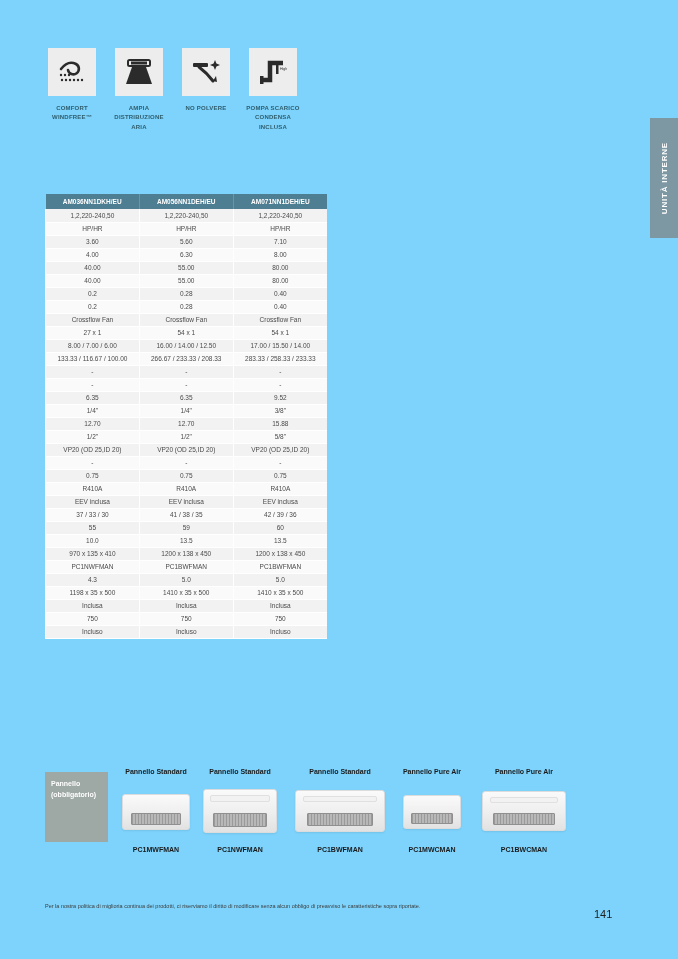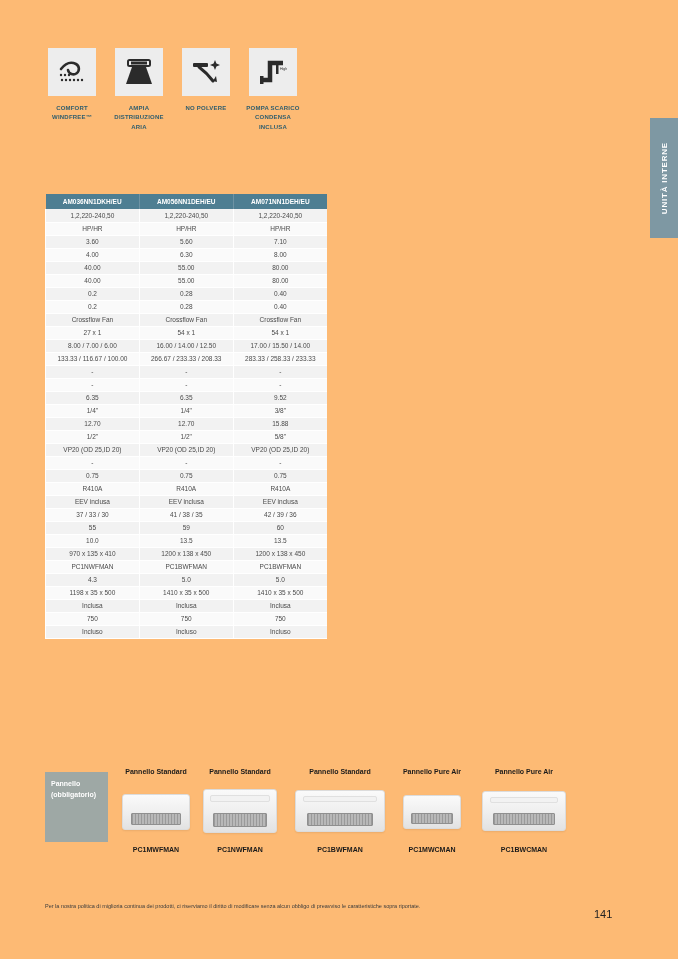--- a/index.html
+++ b/index.html
@@ -1,21 +1,21 @@
 <!DOCTYPE html>
 <html><head>
 <meta charset="utf-8">
 <style>
   * { margin: 0; padding: 0; box-sizing: border-box; }
   html,body { background: #ffffff; }
   body { font-family: "Liberation Sans", sans-serif; }
   .page {
     position: relative;
     width: 678px; height: 959px;
-    background: #fdba74;
+    background: #7dd3fc;
     overflow: hidden;
   }
 
   
   .features { position: absolute; left: 48px; top: 48px; display: flex; gap: 19px; }
   .feature { width: 48px; position: relative; }
   .feature-tile {
     width: 48px; height: 48px; background: #ededed;
     display: flex; align-items: center; justify-content: center;
   }

